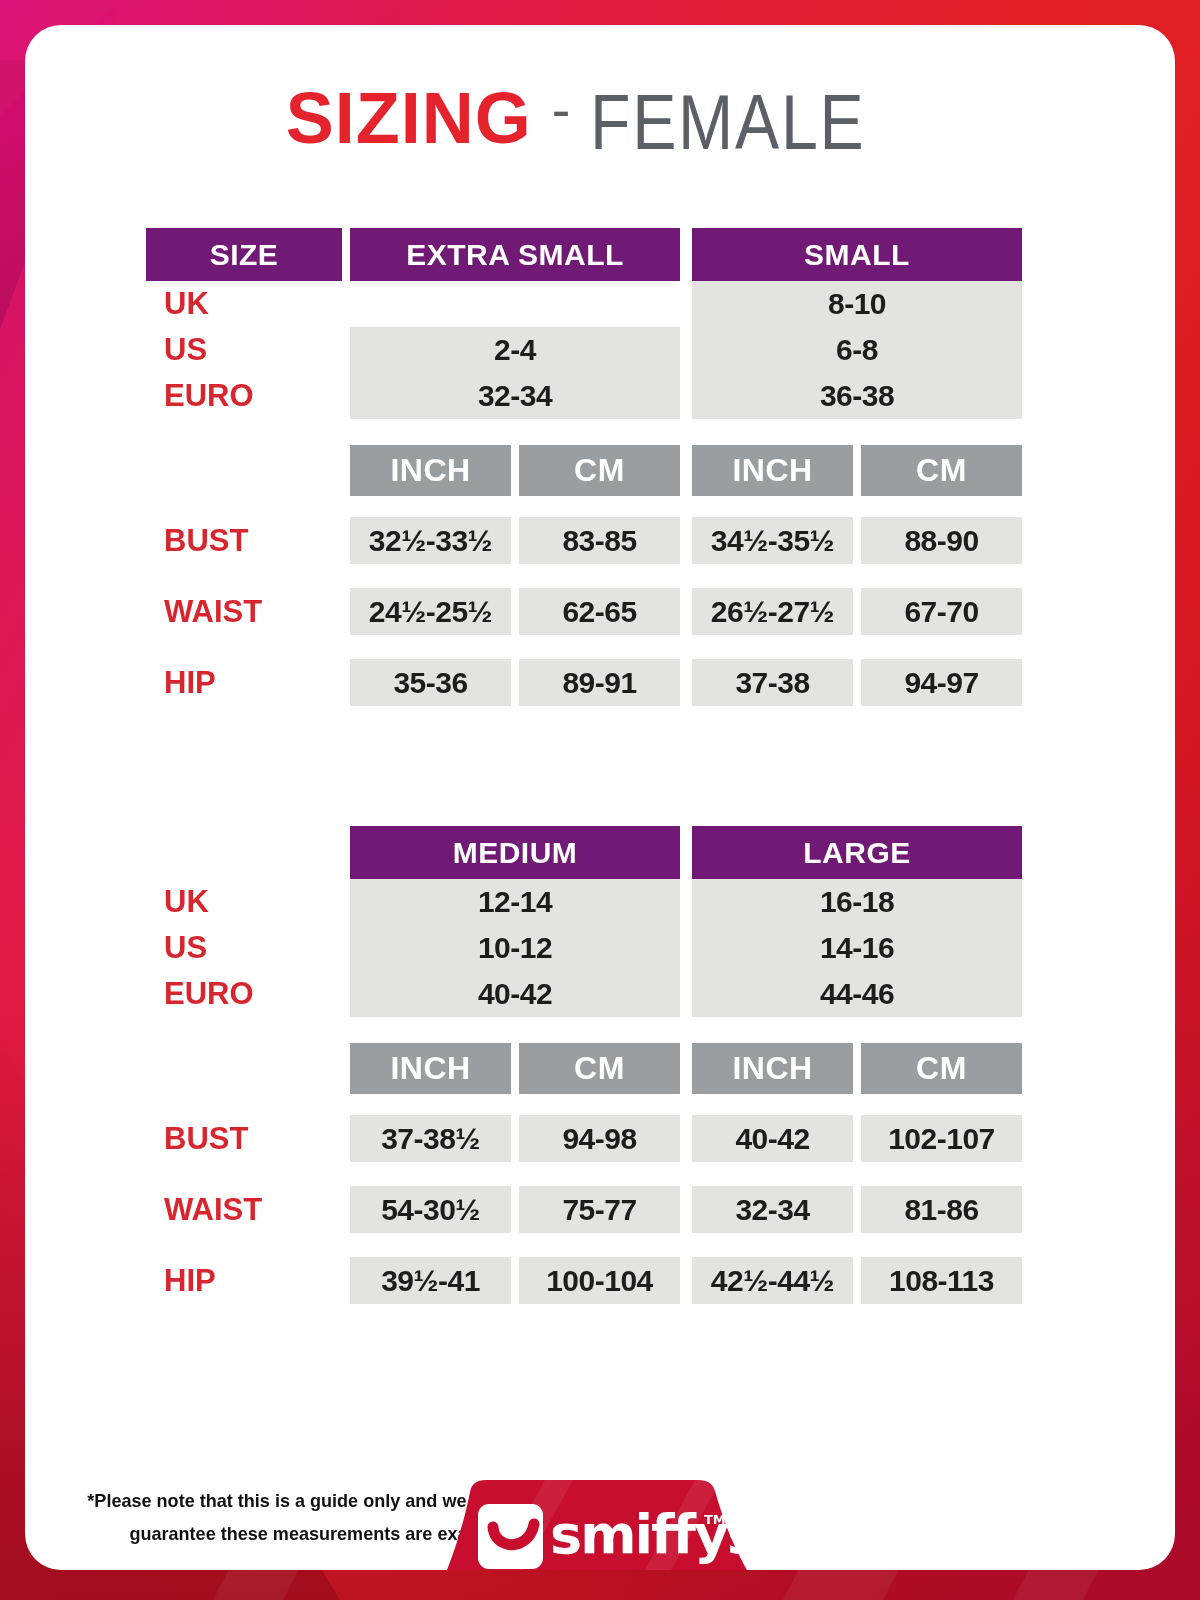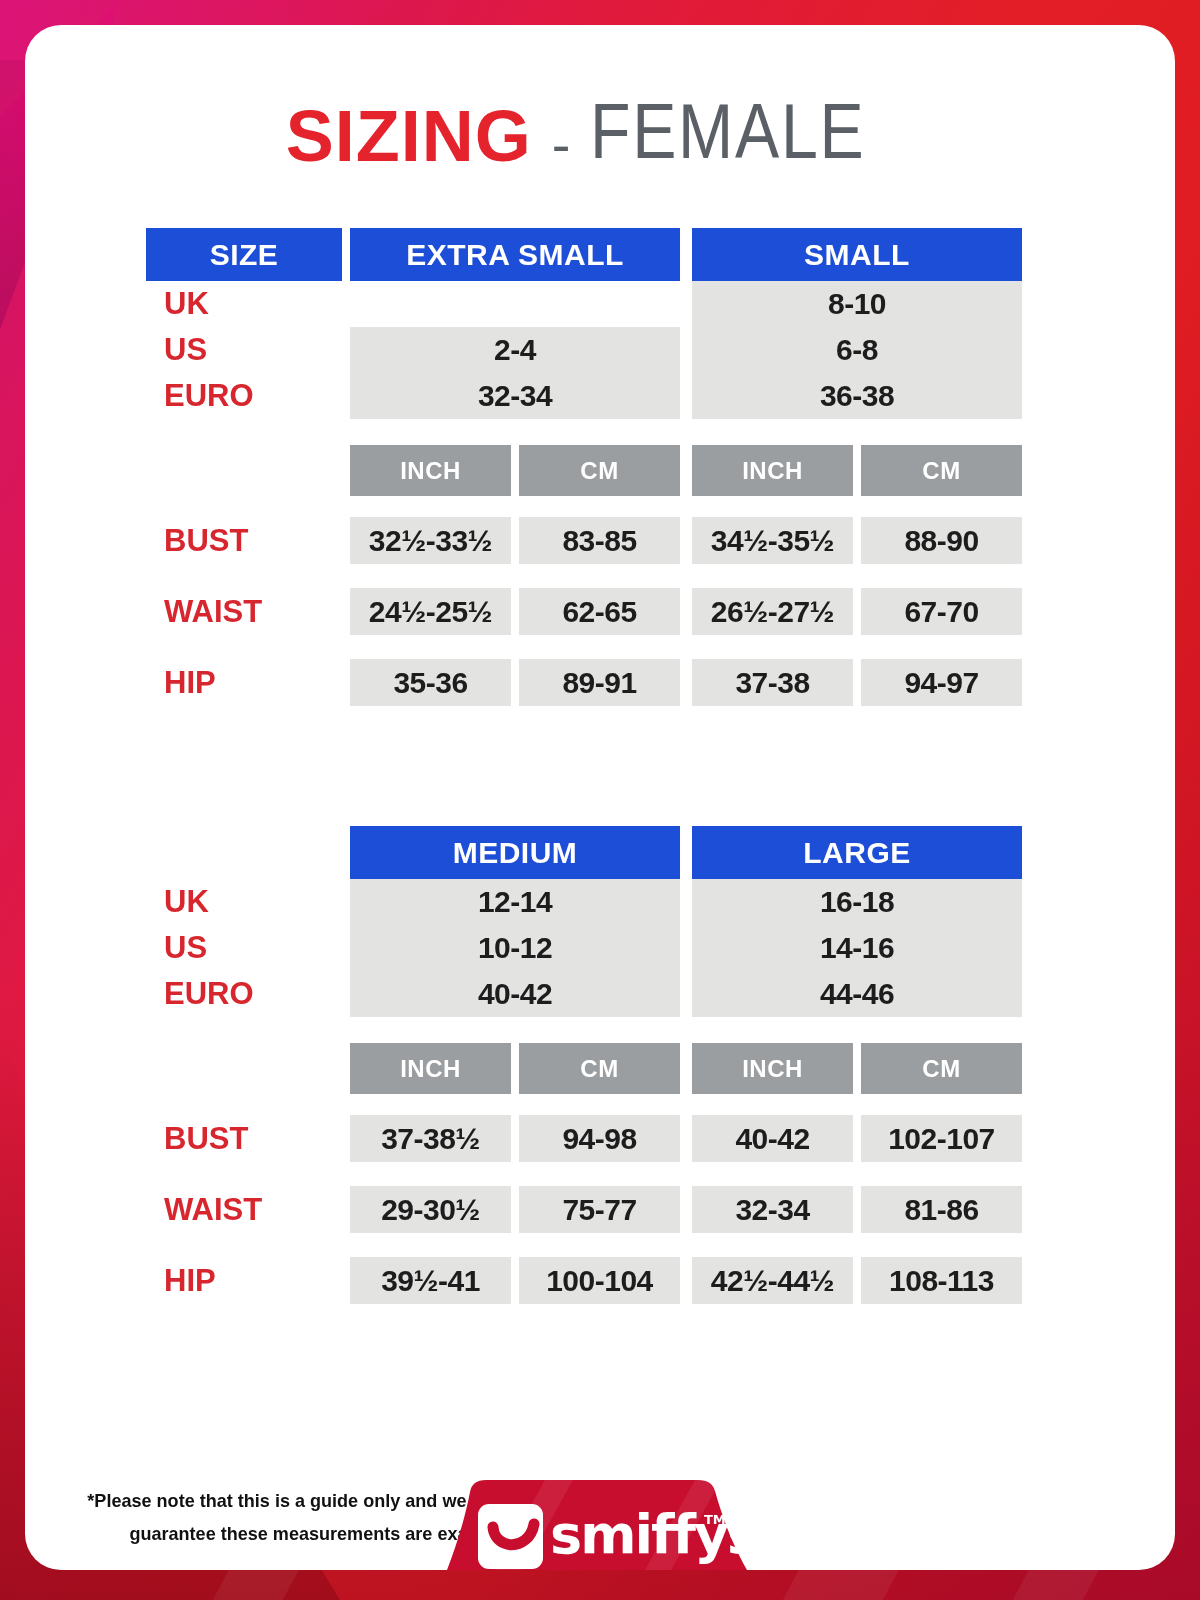--- a/index.html
+++ b/index.html
@@ -28,42 +28,42 @@
   .streak { position:absolute; bottom:0; height:140px; width:70px;
     background:rgba(255,255,255,0.06); transform:skewX(-28deg); }
   .streak.s1 { left:250px; } .streak.s2 { left:820px; width:100px; } .streak.s3 { left:1050px; }
 
   
   .card { position:absolute; left:25px; top:25px; width:1150px; height:1545px;
     background:#ffffff; border-radius:36px; }
 
   
   .title-row { position:absolute; top:52px; left:0; width:100%; height:100px;
-    display:flex; align-items:flex-end; justify-content:center; white-space:nowrap; }
+    display:flex; align-items:flex-start; justify-content:center; white-space:nowrap; }
   .title-primary { font-size:72px; font-weight:700; letter-spacing:1px; color:#e4232d; }
   .title-sep { font-size:56px; font-weight:400; color:#5a6066; margin:0 20px; }
   .title-secondary { font-size:78px; font-weight:400; color:#5a6066; letter-spacing:2px;
     display:inline-block; transform:scaleX(0.85); transform-origin:left center; }
 
   
   .size-table { position:absolute; left:121px; width:908px; }
   .t1 { top:203px; } .t2 { top:801px; }
   .t-row { display:grid; grid-template-columns:196px 8px 161px 8px 161px 12px 161px 8px 161px; }
   .c-lab { grid-column:1; } .c1 { grid-column:3; } .c2 { grid-column:5; }
   .c3 { grid-column:7; } .c4 { grid-column:9; }
   .cs1 { grid-column:3 / 6; } .cs2 { grid-column:7 / 10;text-align:right; }
   .cell { display:flex; align-items:center; justify-content:center; }
   .hdr-row { height:53px; }
   .size-row { height:46px; }
   .size-row.first { }
   .unit-row { height:51px; margin-top:26px; }
   .meas-row { height:47px; margin-top:24px; }
   .meas-row.first { margin-top:21px; }
-  .red-cell { background:#1d4ed8; color:#ffffff; font-size:30px; font-weight:700; letter-spacing:0.5px; }
-  .gray-cell { background:#9b9ea0; color:#ffffff; font-size:24px; font-weight:700; letter-spacing:0.5px; }
+  .red-cell { background:#701a75; color:#ffffff; font-size:30px; font-weight:700; letter-spacing:0.5px; }
+  .gray-cell { background:#9b9ea0; color:#ffffff; font-size:32px; font-weight:700; letter-spacing:0.5px; }
   .val-cell { background:#e3e4e2; color:#1d1d1d; font-size:30px; font-weight:700; letter-spacing:-0.5px; }
   .lab-cell { color:#d8262f; font-size:31px; font-weight:700; justify-content:flex-start; padding-left:18px; letter-spacing:0; }
 
   
   .note { position:absolute; left:28px; top:1460px; width:512px; text-align:center;
     font-size:19px; font-weight:700; color:#111111; line-height:1.72;
     transform:scaleX(0.95); transform-origin:center; }
   .brand-tab-wrap { position:absolute; left:415px; top:1453px; width:330px; height:92px;text-align:right; }
   .brand-text { font-family:"DejaVu Sans", sans-serif; font-weight:bold; }
 </style>
@@ -177,21 +177,21 @@
     <div class="t-row meas-row first">
       <div class="cell lab-cell c-lab">BUST</div>
       <div class="cell val-cell c1">37-38½</div>
       <div class="cell val-cell c2">94-98</div>
       <div class="cell val-cell c3">40-42</div>
       <div class="cell val-cell c4">102-107</div>
     </div>
 
     <div class="t-row meas-row">
       <div class="cell lab-cell c-lab">WAIST</div>
-      <div class="cell val-cell c1">29-30½</div>
+      <div class="cell val-cell c1">54-30½</div>
       <div class="cell val-cell c2">75-77</div>
       <div class="cell val-cell c3">32-34</div>
       <div class="cell val-cell c4">81-86</div>
     </div>
 
     <div class="t-row meas-row">
       <div class="cell lab-cell c-lab">HIP</div>
       <div class="cell val-cell c1">39½-41</div>
       <div class="cell val-cell c2">100-104</div>
       <div class="cell val-cell c3">42½-44½</div>

